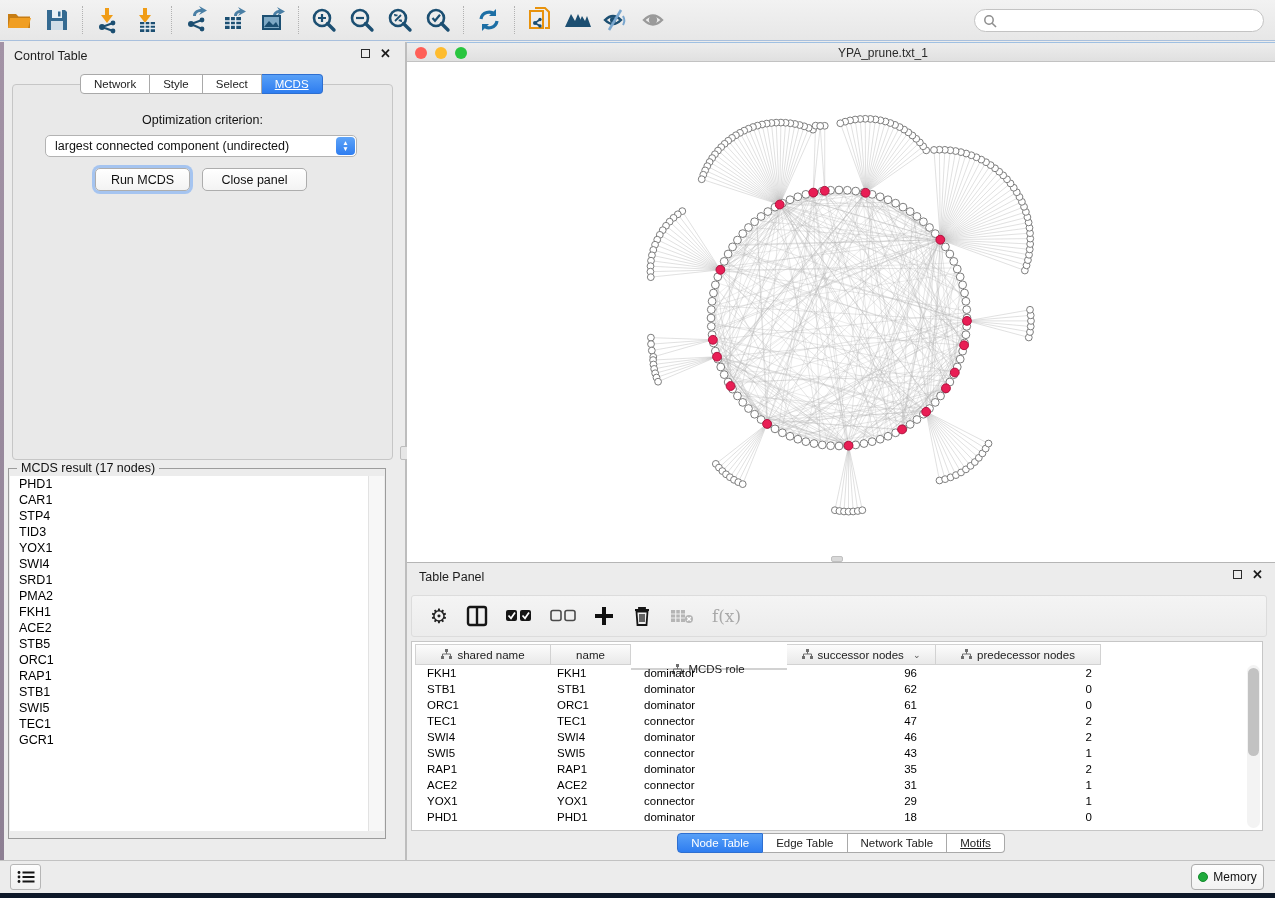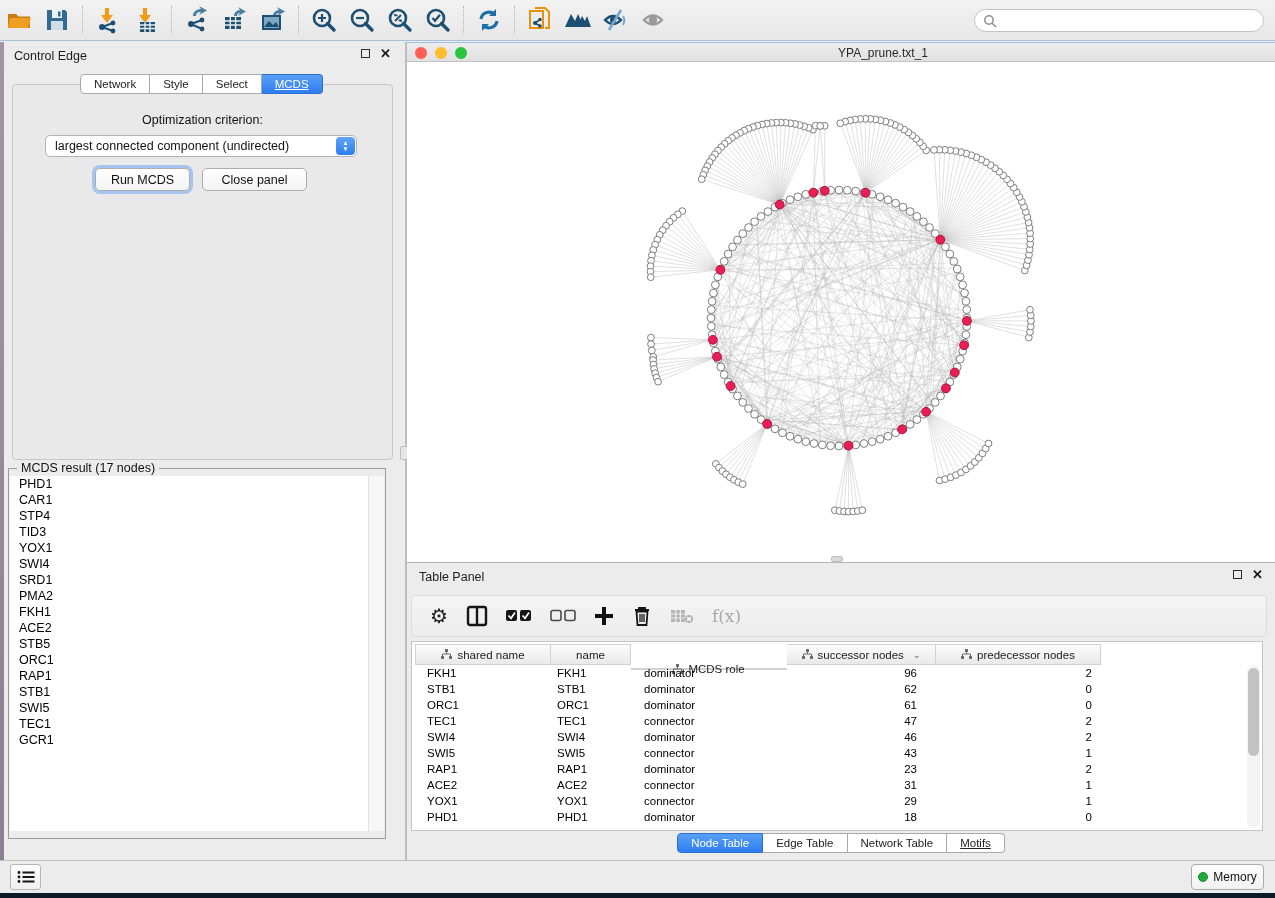--- a/index.html
+++ b/index.html
@@ -221,21 +221,21 @@
         <path d="M9.2 9.2 L13 13" stroke="#8e8e8e" stroke-width="1.6"></path>
       </svg>
     <input type="text" value="" style="">
   </div>
 </div>
 
 <div id="left-strip" class="abs"></div>
 
 <div id="control-panel" class="abs"></div>
 <div id="cp-titlebar" class="abs">
-  <span class="panel-title abs" style="left:10px; top:5px;">Control Edge</span>
+  <span class="panel-title abs" style="left:10px; top:5px;">Control Table</span>
   <span class="win-btns">
     <span class="float-glyph"></span>
     <span class="close-glyph">✕</span>
   </span>
 </div>
 <div id="cp-inner" class="abs"></div>
 <div class="abs" style="left:80px; top:74px;">
   <div class="seg-tabs" id="cp-tabs">
       <div class="seg-tab">Network</div>
       <div class="seg-tab">Style</div>
@@ -1153,21 +1153,21 @@
         <div class="td" style="width: 136px; text-align: left; padding-left: 12px;">SWI5</div>
         <div class="td" style="width: 80px; text-align: left; padding-left: 6px;">SWI5</div>
         <div class="td" style="width: 156px; text-align: left; padding-left: 13px;">connector</div>
         <div class="td" style="width: 149px; text-align: right; padding-right: 19px;">43</div>
         <div class="td" style="width: 165px; text-align: right; padding-right: 9px;">1</div>
       </div>
       <div class="trow">
         <div class="td" style="width: 136px; text-align: left; padding-left: 12px;">RAP1</div>
         <div class="td" style="width: 80px; text-align: left; padding-left: 6px;">RAP1</div>
         <div class="td" style="width: 156px; text-align: left; padding-left: 13px;">dominator</div>
-        <div class="td" style="width: 149px; text-align: right; padding-right: 19px;">23</div>
+        <div class="td" style="width: 149px; text-align: right; padding-right: 19px;">35</div>
         <div class="td" style="width: 165px; text-align: right; padding-right: 9px;">2</div>
       </div>
       <div class="trow">
         <div class="td" style="width: 136px; text-align: left; padding-left: 12px;">ACE2</div>
         <div class="td" style="width: 80px; text-align: left; padding-left: 6px;">ACE2</div>
         <div class="td" style="width: 156px; text-align: left; padding-left: 13px;">connector</div>
         <div class="td" style="width: 149px; text-align: right; padding-right: 19px;">31</div>
         <div class="td" style="width: 165px; text-align: right; padding-right: 9px;">1</div>
       </div>
       <div class="trow">

